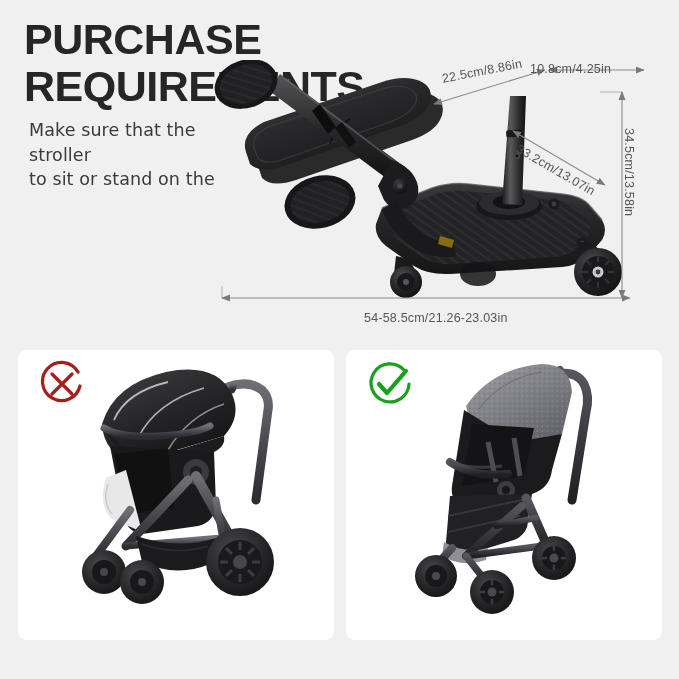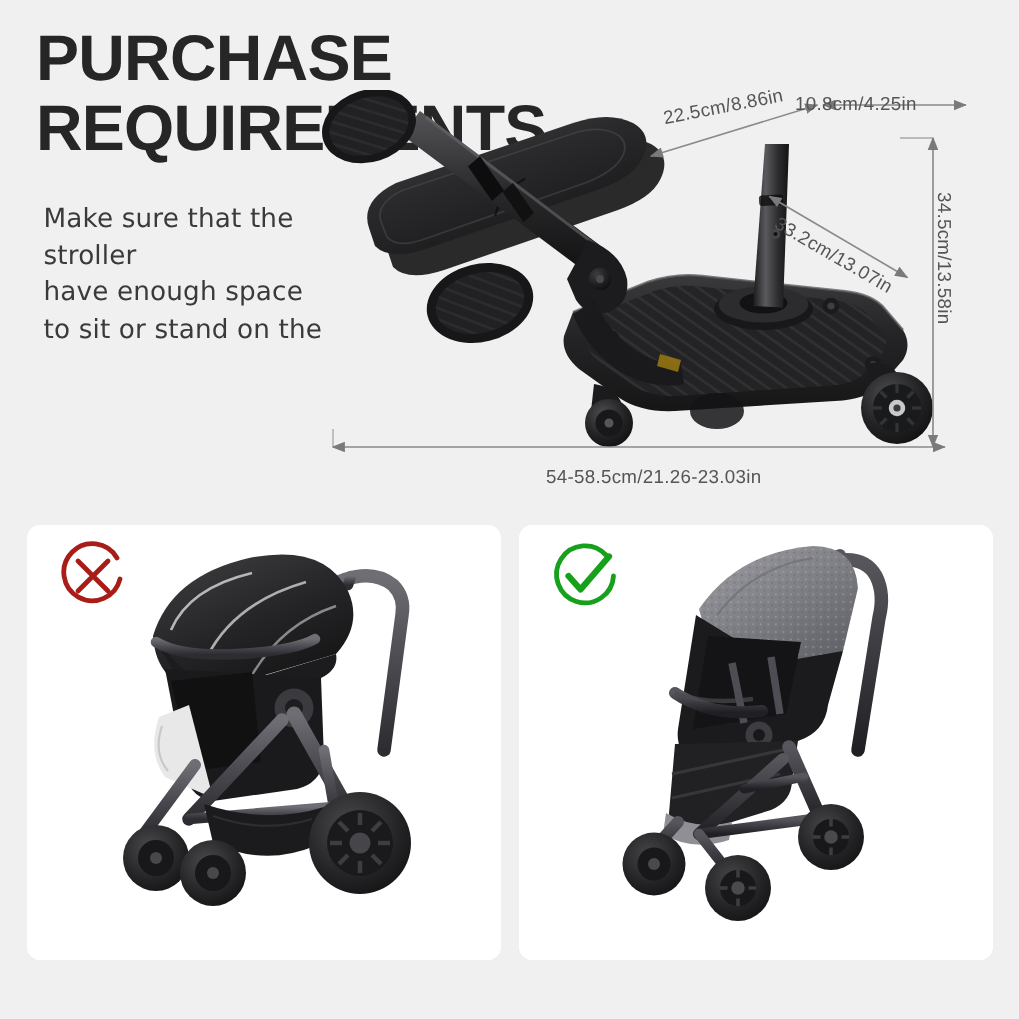--- a/index.html
+++ b/index.html
@@ -21,21 +21,20 @@
     letter-spacing:-0.5px;color:#262626;
     font-family:"Liberation Sans","DejaVu Sans",sans-serif;
   }
   .title span{display:block;}
 
   .subtitle{
     position:absolute;left:29px;top:118px;width:230px;
     font-size:17.5px;line-height:24.5px;color:#3a3a3a;
     letter-spacing:0.1px;
     font-family:"DejaVu Sans","Liberation Sans",sans-serif;
-    margin-top:16px;
   }
   .subtitle span{display:block;}
 
   
   .dim{position:absolute;color:#555;font-size:12.5px;white-space:nowrap;
        font-family:"Liberation Sans","DejaVu Sans",sans-serif;letter-spacing:0.2px;}
   .dim-seat{left:441px;top:72px;transform:rotate(-11deg);transform-origin:left top;}
   .dim-seatw{left:530px;top:62px;}
   .dim-pole{left:521px;top:142px;transform:rotate(30deg);transform-origin:left top;}
   .dim-height{left:636px;top:128px;transform:rotate(90deg);transform-origin:left top;}
@@ -67,21 +66,20 @@
 
   <div class="hero">
 
     <div class="title">
       <span>PURCHASE</span>
       <span>REQUIREMENTS</span>
     </div>
 
     <div class="subtitle">
       <span>Make sure that the stroller</span>
-      <span>have enough space</span>
       <span>to sit or stand on the</span>
     </div>
 
     <div class="product">
       <svg class="psvg" width="440" height="250" viewBox="0 0 440 250">
         <defs>
           <linearGradient id="gBoard" x1="0" y1="0" x2="0" y2="1">
             <stop offset="0" stop-color="#3a3a3c"></stop>
             <stop offset="0.45" stop-color="#242426"></stop>
             <stop offset="1" stop-color="#161617"></stop>

